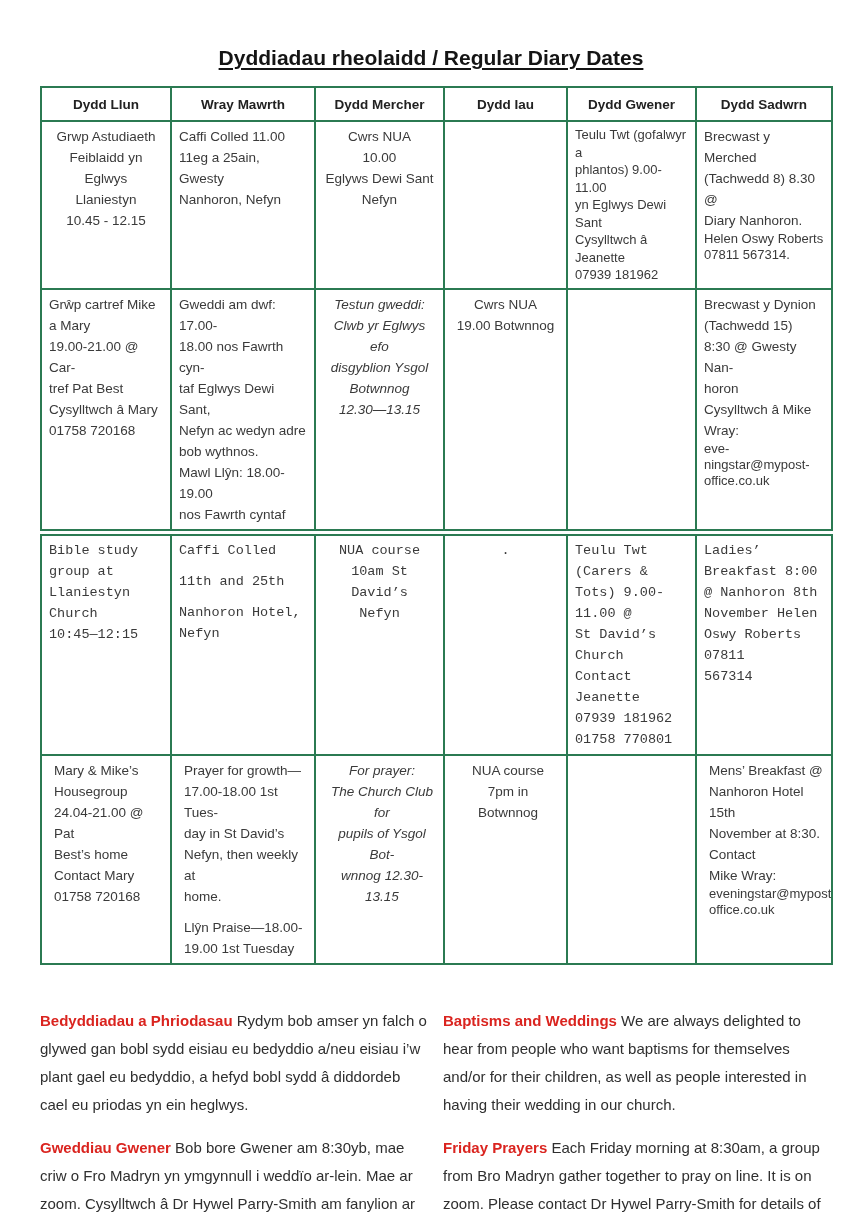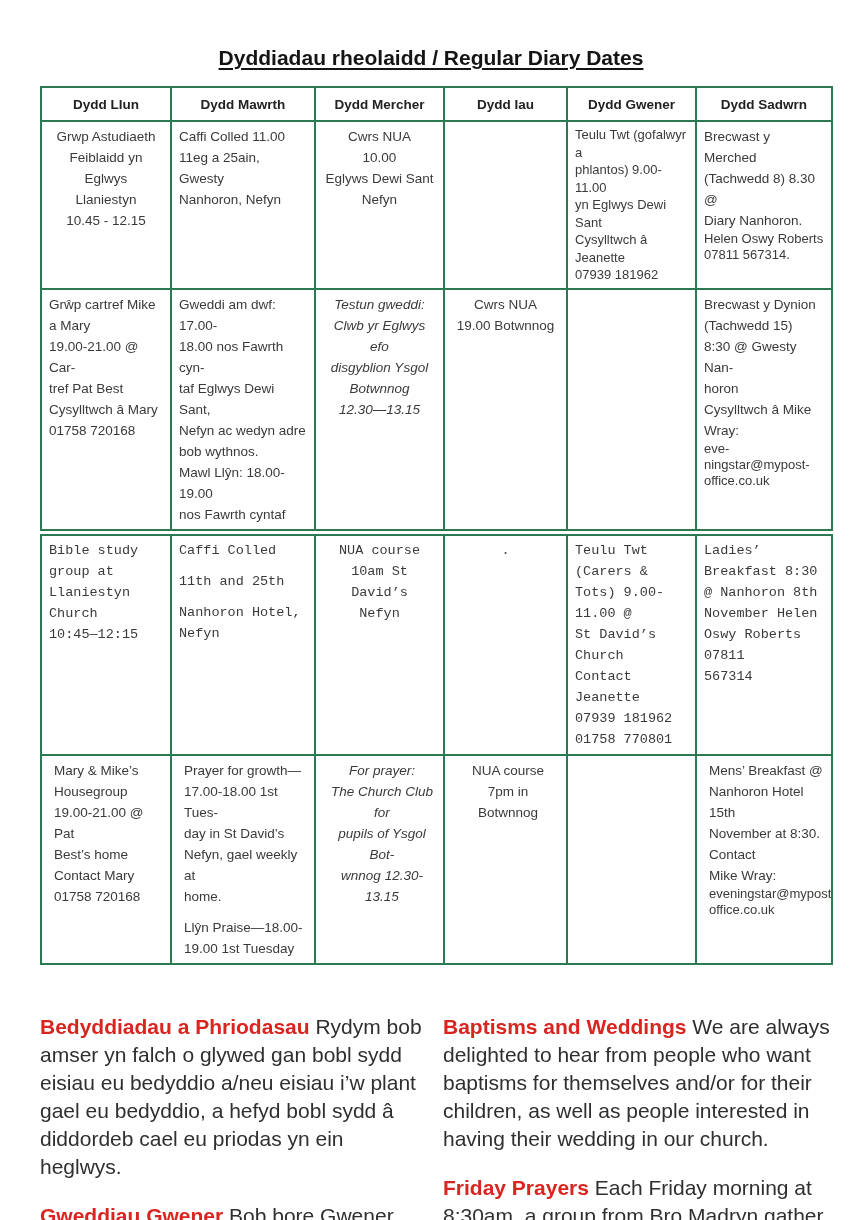--- a/index.html
+++ b/index.html
@@ -60,21 +60,21 @@
   .small { font-size:13px; line-height:16px; }
   .sm-cell { font-size:13px; line-height:17.5px; }
   .ln { }
   .ln.gap { height:10px; }
   .notes {
     display:flex;
     margin:27px 32px 0 40px;
     gap:16px;
   }
   .notes-col { width:387px; }
-  .note { font-size:21px; line-height:28px; color:#2f2f2f; }
+  .note { font-size:15px; line-height:28px; color:#2f2f2f; }
   .note + .note { margin-top:13px; }
   .lead { color:#da241f; font-weight:bold; }
 </style>
 </head>
 <body>
 
 <div class="page">
 
   <h1 class="title">Dyddiadau rheolaidd / Regular Diary Dates</h1>
 
@@ -83,21 +83,21 @@
       <col style="width:130px">
         <col style="width:144px">
         <col style="width:129px">
       <col style="width:123px">
         <col style="width:129px">
         <col style="width:136px">
     </colgroup>
     <tbody>
         <tr>
       <th>Dydd Llun</th>
-      <th>Dydd Mawrth</th>
+      <th>Wray Mawrth</th>
       <th>Dydd Mercher</th>
       <th>Dydd Iau</th>
       <th>Dydd Gwener</th>
       <th>Dydd Sadwrn</th>
     </tr>
     <tr class="r1">
       <td class="c">
             <div class="ln">Grwp Astudiaeth</div>
             <div class="ln">Feiblaidd yn Eglwys</div>
             <div class="ln">Llaniestyn</div>
@@ -218,41 +218,41 @@
           </td>
       <td>
             <div class="ln">Teulu Twt (Carers &amp;</div>
             <div class="ln">Tots) 9.00-11.00 @</div>
             <div class="ln">St David’s Church</div>
             <div class="ln">Contact Jeanette</div>
             <div class="ln">07939 181962</div>
             <div class="ln">01758 770801</div>
           </td>
       <td>
-            <div class="ln">Ladies’ Breakfast 8:30</div>
+            <div class="ln">Ladies’ Breakfast 8:00</div>
             <div class="ln">@ Nanhoron  8th</div>
             <div class="ln">November Helen</div>
             <div class="ln">Oswy Roberts 07811</div>
             <div class="ln">567314</div>
           </td>
     </tr>
     <tr class="r4">
       <td>
             <div class="ln">Mary &amp; Mike’s</div>
             <div class="ln">Housegroup</div>
-            <div class="ln">19.00-21.00 @ Pat</div>
+            <div class="ln">24.04-21.00 @ Pat</div>
             <div class="ln">Best’s home</div>
             <div class="ln">Contact Mary</div>
             <div class="ln">01758 720168</div>
           </td>
       <td>
             <div class="ln">Prayer for growth—</div>
             <div class="ln">17.00-18.00 1st Tues-</div>
             <div class="ln">day in St David’s</div>
-            <div class="ln">Nefyn, gael weekly at</div>
+            <div class="ln">Nefyn, then weekly at</div>
             <div class="ln">home.</div>
             <div class="ln gap"></div>
             <div class="ln">Llŷn Praise—18.00-</div>
             <div class="ln">19.00 1st Tuesday</div>
           </td>
       <td class="c it">
             <div class="ln">For prayer:</div>
             <div class="ln">The Church Club for</div>
             <div class="ln">pupils of Ysgol Bot-</div>
             <div class="ln">wnnog 12.30-13.15</div>

